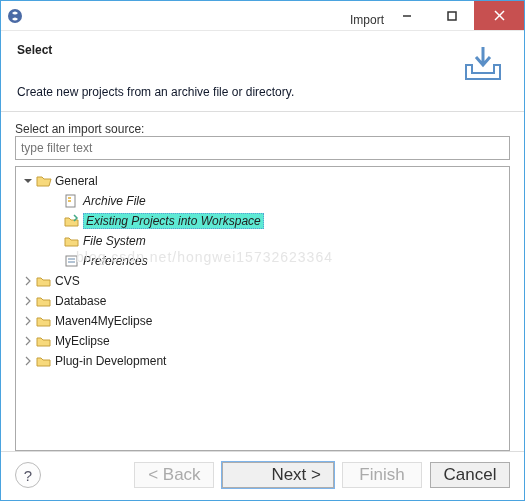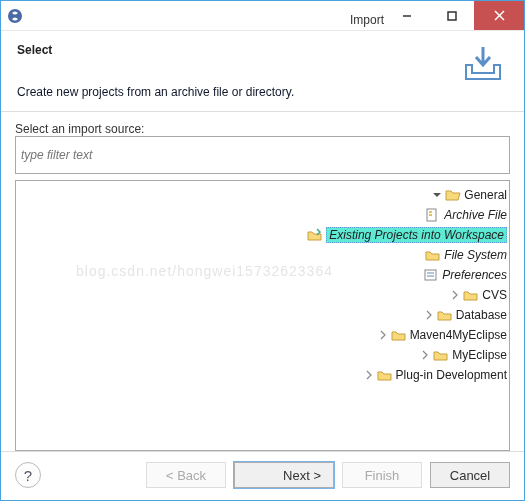--- a/index.html
+++ b/index.html
@@ -12,34 +12,34 @@
   .win-btn { width: 45px; display: flex; align-items: center; justify-content: center; color: #555; }
   .win-btn.close { background: #c75050; color: #fff; width: 50px; }
   .win-btn svg { display: block; }
   .header { background: #fff; padding: 12px 16px 12px 16px; display: flex; align-items: flex-start; border-bottom: 1px solid #ddd; }
   .header-text { flex: 1; }
   .header-title { font-weight: bold; font-size: 12px; color: #222; margin-bottom: 6px; }
   .header-desc { color: #0f172a; font-size: 12px; margin-top: 28px; }
   .header-icon { width: 50px; height: 40px; }
   .body { flex: 1; padding: 10px 14px 0 14px; display: flex; flex-direction: column; overflow: hidden; }
   .label { font-size: 12px; color: #333; }
-  .filter-input { width: 100%; border: 1px solid #aaa; padding: 3px 5px; font-size: 12px; color: #888; font-style: italic; margin-bottom: 6px; height: 38px; }
+  .filter-input { width: 100%; border: 1px solid #aaa; padding: 3px 5px; font-size: 12px; color: #888; margin-bottom: 6px; height: 24px; }
   .tree-container { flex: 1; border: 1px solid #aaa; overflow-y: scroll; padding: 4px 2px; background: #fff; position: relative; }
   .tree ul { list-style: none; margin: 0; padding: 0; }
   .tree li { padding: 0; margin: 0; }
-  .tree-row { display: flex; align-items: center; height: 20px; padding-left: 4px; white-space: nowrap; justify-content: flex-end; }
+  .tree-row { display: flex; align-items: center; height: 20px; padding-left: 4px; white-space: nowrap; }
   .tree-row .arrow { width: 12px; height: 12px; display: inline-flex; align-items: center; justify-content: center; color: #666; }
   .tree-row .icon { width: 16px; height: 16px; margin: 0 3px 0 2px; display: inline-flex; align-items: center; justify-content: center; }
   .tree-row .label-text { color: #222; }
   .tree-row.selected .label-text { border: 1px dotted #5a9bd5; background: #5eead4; padding: 0 2px; }
   .tree ul.children2 { padding-left: 40px; font-style: italic; }
   .footer { padding: 10px 14px 12px 14px; display: flex; align-items: center; gap: 8px; border-top: 1px solid #ddd; }
   .help-btn { width: 26px; height: 26px; border: 1px solid #bbb; border-radius: 50%; display: flex; align-items: center; justify-content: center; color: #556; font-size: 15px; background: #fdfdfd; }
   .spacer { flex: 1; }
-  .btn { min-width: 80px; height: 26px; border: 1px solid #adadad; background: #f0f0f0; color: #333; display: inline-flex; align-items: center; justify-content: center; font-size: 13px; padding: 0 12px; }
+  .btn { min-width: 80px; height: 26px; border: 1px solid #adadad; background: #f0f0f0; color: #333; display: inline-flex; align-items: center; justify-content: center; font-size: 17px; padding: 0 12px; }
   .btn.disabled { color: #aaa; background: #fafafa; border-color: #ddd; }
   .btn.default { box-shadow: 0 0 0 1px #7eb4ea; padding-left: 48px; }
   .folder-svg path.body { fill: #f7d97c; stroke: #c7a03c; }
   .watermark { position: absolute; left: 60px; top: 82px; color: #e5e5e5; font-size: 14px; letter-spacing: 1px; pointer-events: none; z-index: 0; text-align: right; }
   ::-webkit-scrollbar { width: 16px; }
   ::-webkit-scrollbar-track { background: #f0f0f0; }
   ::-webkit-scrollbar-thumb { background: #c8c8c8; border: 1px solid #aaa; }
 </style>
 </head>
 <body>

